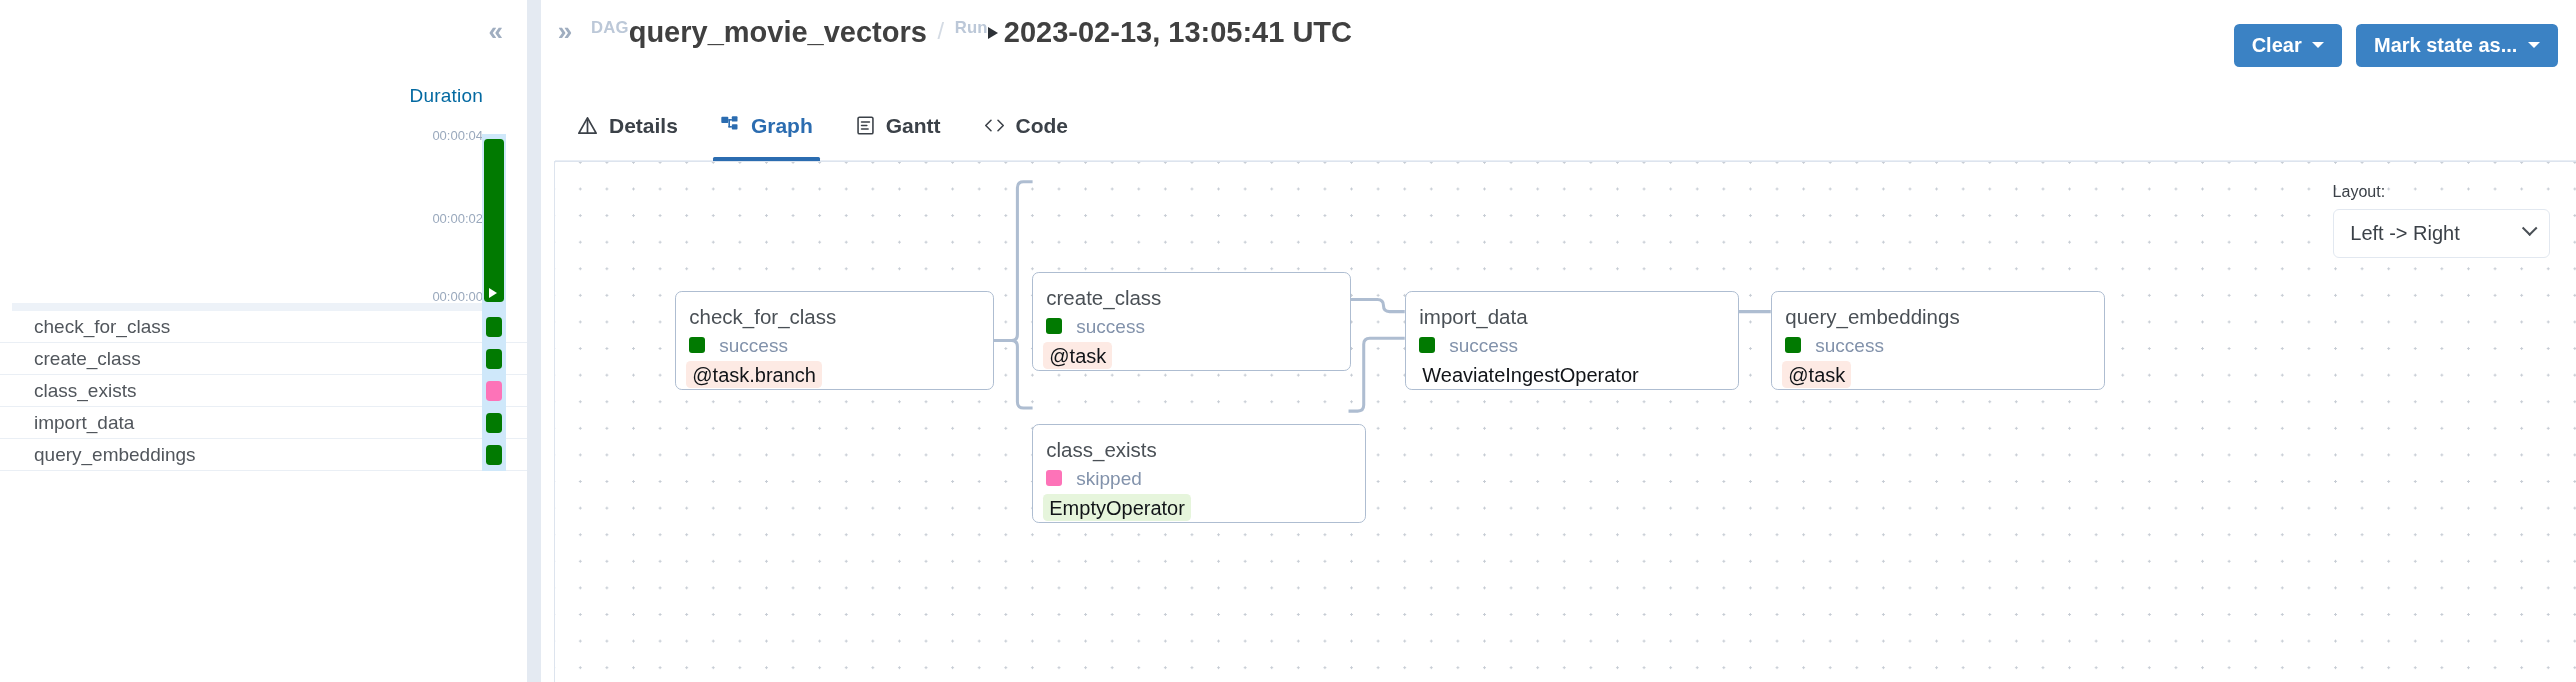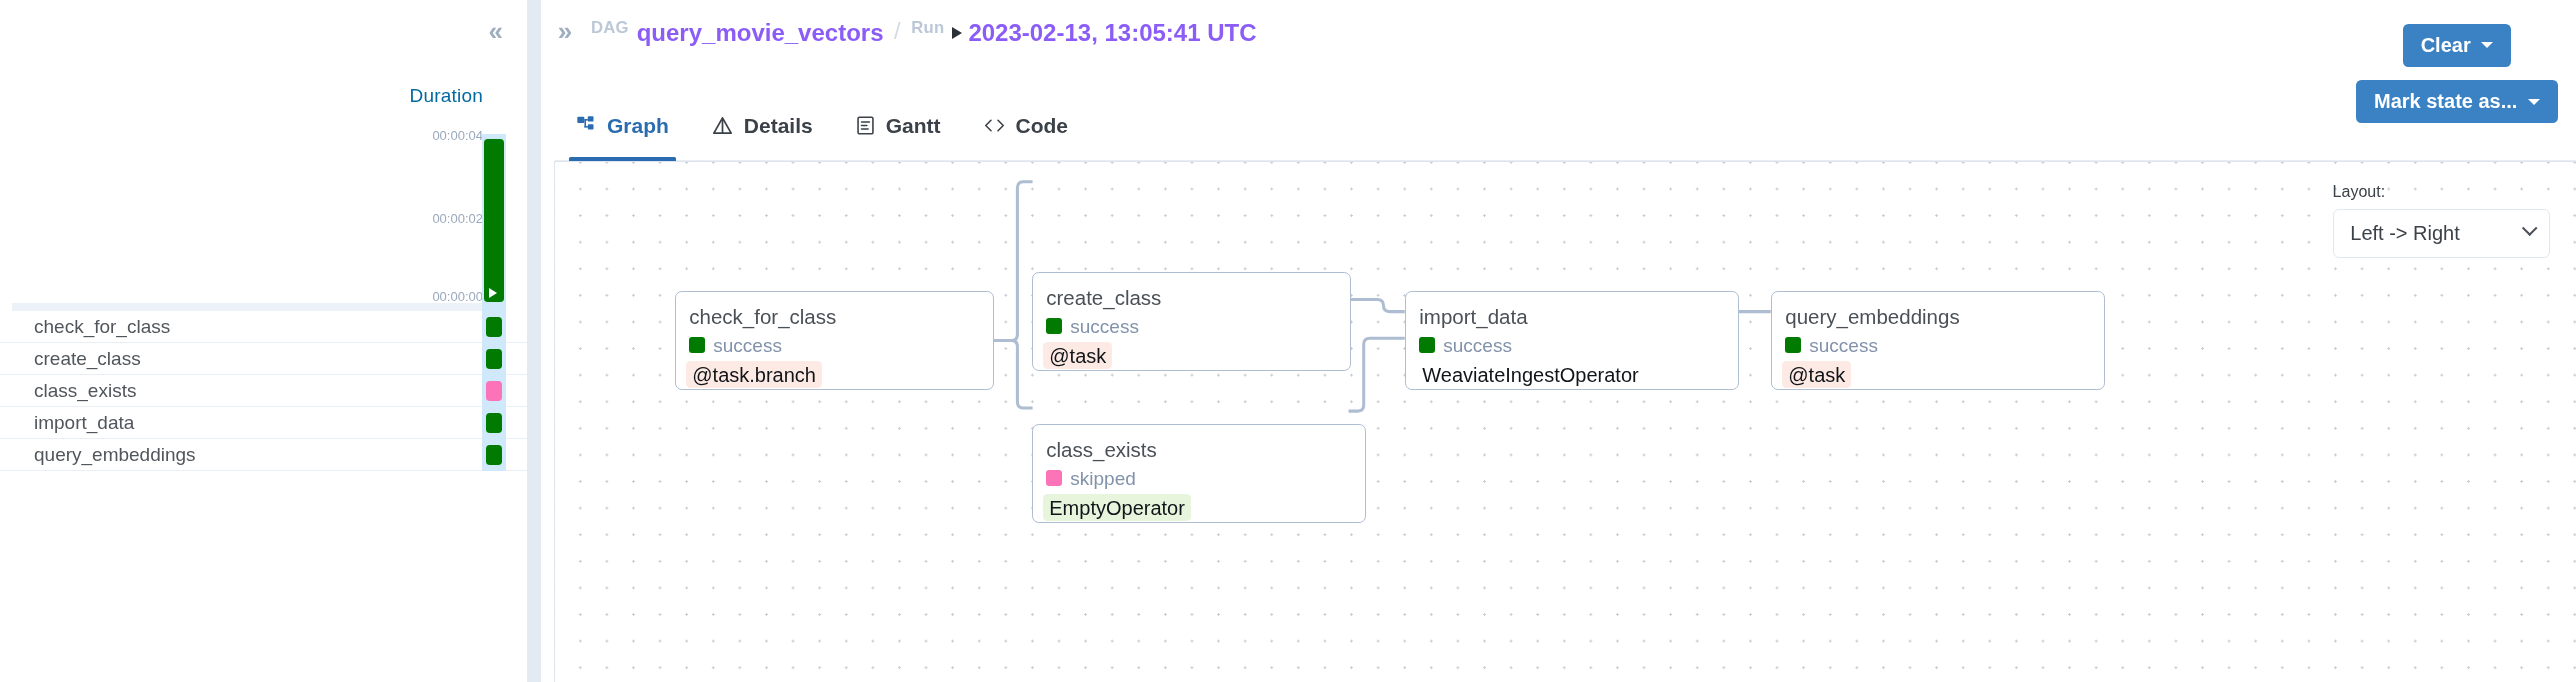--- a/index.html
+++ b/index.html
@@ -122,40 +122,40 @@
   #breadcrumb {
     position: absolute; left: 48px; top: 16.7px;
     display: flex; align-items: flex-end; gap: 0;
   }
   .bc-group { display: flex; flex-direction: row; }
   .bc-kicker {
     font-size: 16.7px; color: #bcc8d8; font-weight: bold;
     line-height: 20px; letter-spacing: 0.2px;
   }
   .bc-value {
-    font-size: 24px; color: #8b5cf6; font-weight: bold;
+    font-size: 29px; color: #404040; font-weight: bold;
     line-height: 29px; white-space: nowrap;
-    display: flex; align-items: center; gap: 4.6px; margin-left: 8px;
+    display: flex; align-items: center; gap: 4.6px;
   }
   .bc-sep {
     font-size: 23.6px; color: #d4dbe4; font-weight: 400;
     padding: 0 10.6px 1.5px 10.6px; align-self: flex-end; line-height: 29px;
   }
   .run-caret {
     display: inline-block; width: 0; height: 0;
     border-left: 10px solid #2c3137;
     border-top: 6.8px solid transparent;
     border-bottom: 6.8px solid transparent;
     margin-right: 1.5px;
   }
 
   
   #header-actions {
     position: absolute; right: 18px; top: 23.6px;
-    display: flex; gap: 13.7px; align-items: center; flex-direction: column;
+    display: flex; gap: 13.7px; align-items: center;
   }
   .hbtn {
     background: #3b82c4; color: #fff;
     border: none; border-radius: 5.3px;
     font-family: "Liberation Sans", sans-serif;
     font-size: 20px; font-weight: bold;
     padding: 10px 18px;
     display: flex; align-items: center; gap: 10.6px;
     cursor: pointer; white-space: nowrap;
   }
@@ -209,21 +209,21 @@
     border: 1.5px solid #aebdd1;
     border-radius: 6.8px;
     cursor: pointer;
     padding: 12px 13.7px 0 13.7px;
   }
   .node-title {
     font-size: 20.5px; color: #4a5056; line-height: 26px;
     white-space: nowrap; margin-bottom: 3.8px;
   }
   .node-state {
-    display: flex; align-items: center; gap: 8px;
+    display: flex; align-items: center; gap: 14px;
     margin-bottom: 4.6px;
   }
   .node-state .sq {
     width: 16px; height: 16px; border-radius: 3px; flex: none;
   }
   .node-state .stxt {
     font-size: 19px; color: #8292ab; line-height: 23px;
   }
   .node-op {
     font-size: 20px; color: #111418; line-height: 24px;
@@ -342,47 +342,47 @@
         <span>Clear</span>
         <span class="caret"></span>
       </button>
       <button class="hbtn">
         <span>Mark state as...</span>
         <span class="caret"></span>
       </button>
     </div>
 
     <div id="tabs">
+
+      <div class="tab">
+        <span>
+          <svg width="23" height="23" viewBox="0 0 24 24" fill="none" stroke="#3b4148" stroke-width="1.8" stroke-linejoin="round">
+            <path d="M12 4 L21 20 L3 20 Z"></path>
+              <path d="M12 6 L12 20"></path>
+          </svg>
+        </span>
+        <span>Details</span>
+      </div>
 
       <div class="tab active">
         <span>
           <svg width="21" height="21" viewBox="0 0 24 24" fill="#2b6cb0">
             <rect x="1.5" y="2" width="8" height="7" rx="1"></rect>
             <rect x="13.5" y="1.5" width="6.5" height="6" rx="1"></rect>
             <rect x="13.5" y="10.5" width="6.5" height="6" rx="1"></rect>
             <rect x="9.6" y="4.6" width="4" height="1.8"></rect>
             <rect x="9.6" y="12.6" width="4" height="1.8"></rect>
             <rect x="9.6" y="5" width="1.8" height="9"></rect>
           </svg>
         </span>
         <span>Graph</span>
       </div>
 
       <div class="tab">
         <span>
-          <svg width="23" height="23" viewBox="0 0 24 24" fill="none" stroke="#3b4148" stroke-width="1.8" stroke-linejoin="round">
-            <path d="M12 4 L21 20 L3 20 Z"></path>
-              <path d="M12 6 L12 20"></path>
-          </svg>
-        </span>
-        <span>Details</span>
-      </div>
-
-      <div class="tab">
-        <span>
           <svg width="21" height="21" viewBox="0 0 24 24" fill="none" stroke="#3b4148" stroke-width="1.8" stroke-linecap="round">
             <rect x="3.5" y="2.5" width="17" height="19" rx="1.6"></rect>
             <path d="M7.5 8 H16.5"></path>
               <path d="M7.5 12 H13.5"></path>
               <path d="M7.5 16 H15"></path>
           </svg>
         </span>
         <span>Gantt</span>
       </div>
 

